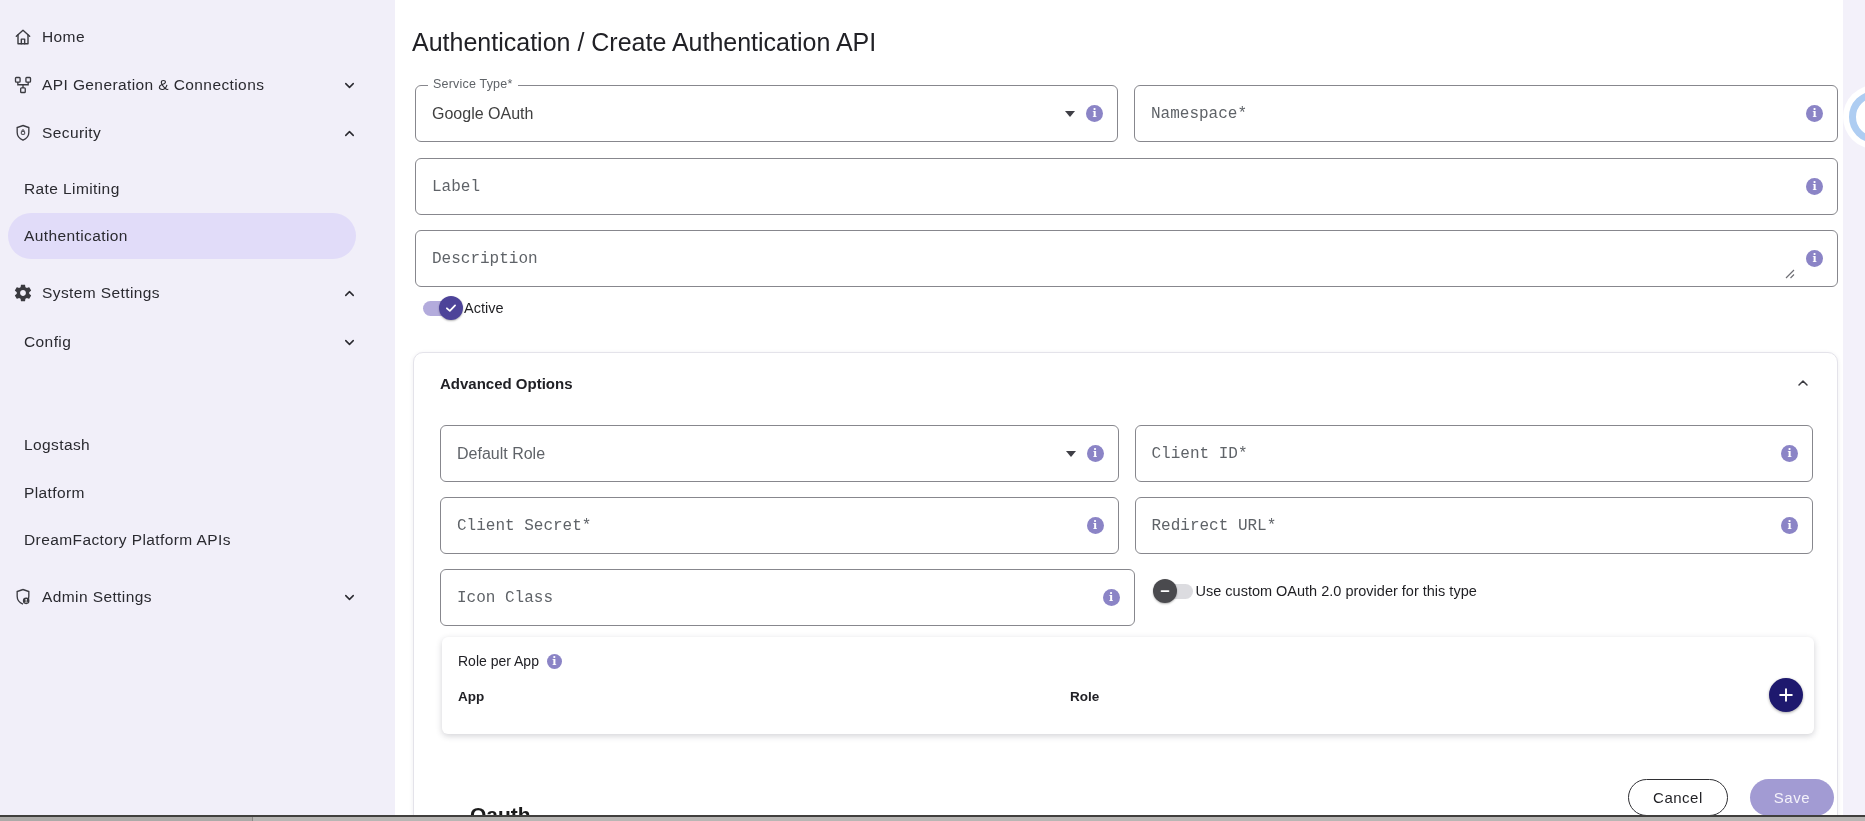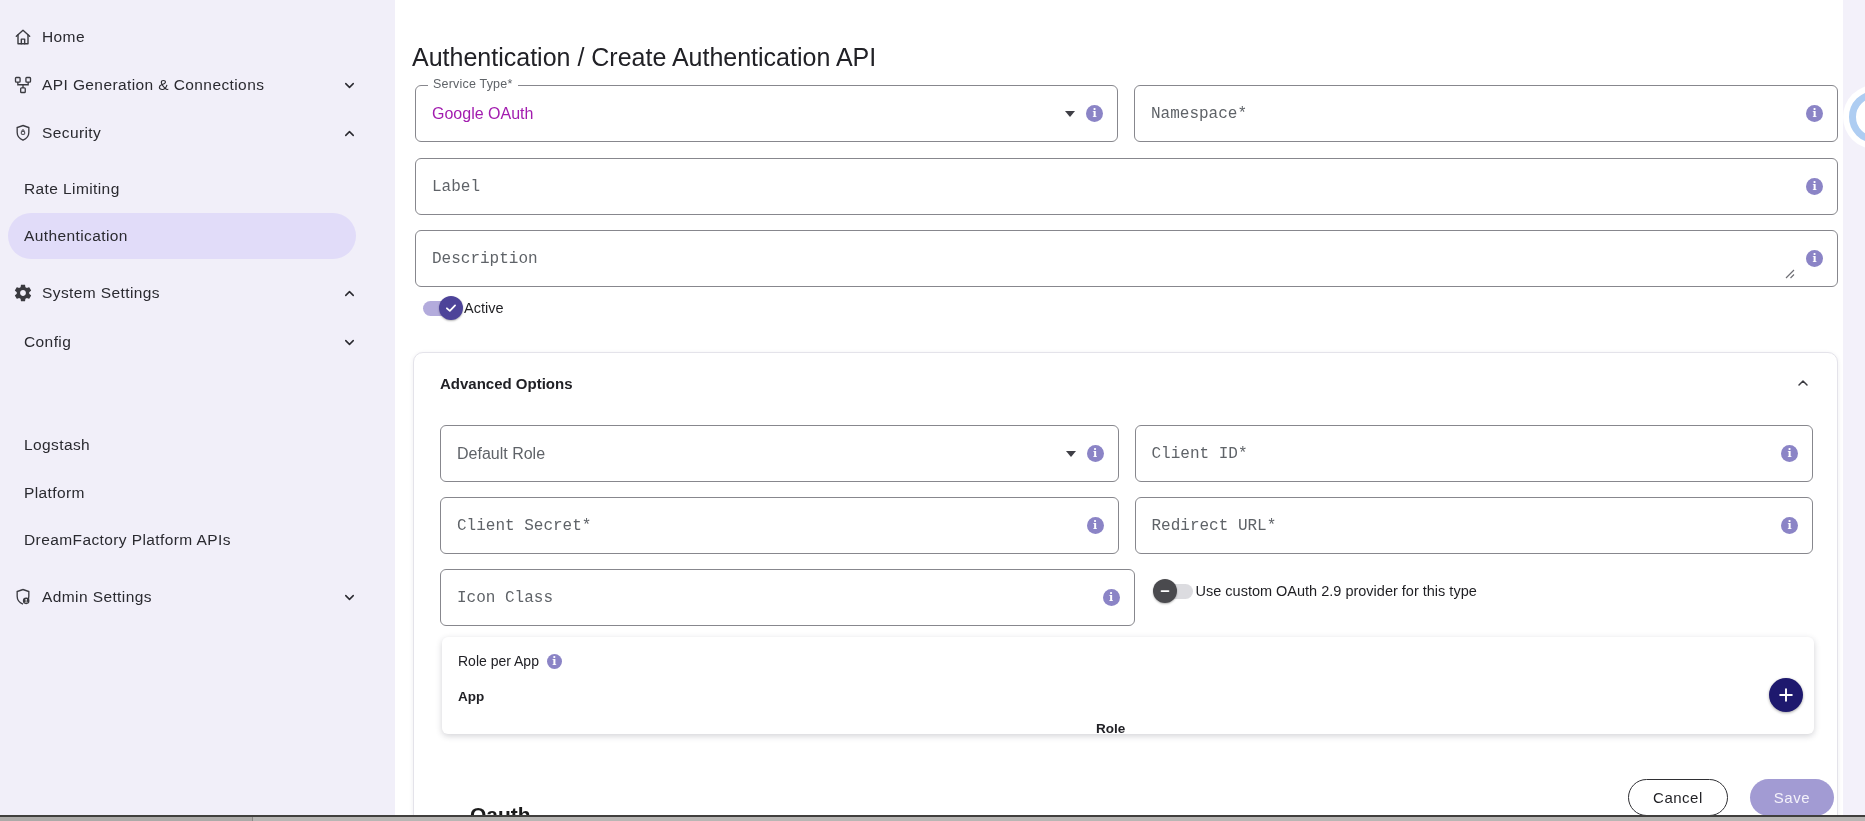--- a/index.html
+++ b/index.html
@@ -15,31 +15,31 @@
   .side-item.parent { padding-left:4px; }
   .side-item.parent .label { margin-left:8px; }
   .side-item.child { padding-left:16px; }
   .side-item.selected { background:#E1DCF9; }
   .side-icon { width:22px; height:22px; display:flex; align-items:center; justify-content:center; flex:0 0 22px; }
   .side-chevron { position:absolute; left:334px; top:16px; width:15px; height:15px; }
 
   
   .main { position:absolute; left:395px; top:0; width:1470px; height:815px; background:#fff; }
   .right-strip { position:absolute; left:1843px; top:0; width:22px; height:815px; background:#F3F1FA; }
-  .page-title { position:absolute; left:412px; top:43px; font-size:25px; font-weight:500; color:#212126; }
+  .page-title { position:absolute; left:412px; top:28px; font-size:25px; font-weight:500; color:#212126; }
 
   
   .field { position:relative; background:#fff; border:1px solid #87878D; border-radius:6px;
            height:57px; display:flex; align-items:center; padding:0 14px 0 16px; }
   .field input { border:none; outline:none; flex:1; font-size:16px; color:#1F1F23; background:transparent;
                  font-family:Liberation Mono, monospace; }
   .field input::placeholder { color:#5F6368; opacity:1; }
   .float-label { position:absolute; top:-9px; left:12px; background:#fff; padding:0 5px;
                  font-size:12.5px; color:#5F6368; letter-spacing:.2px; }
-  .field .value { flex:1; font-size:16px; color:#a21caf; }
+  .field .value { flex:1; font-size:16px; color:#404040; }
   .field .ph { flex:1; font-size:16px; color:#5F6368; }
   .icons { display:flex; align-items:center; gap:11px; }
   .caret { width:0; height:0; border-left:5.5px solid transparent; border-right:5.5px solid transparent;
            border-top:6.5px solid #3F3F46; }
   .info { width:17px; height:17px; border-radius:50%; background:#8B84C6; display:flex;
           align-items:center; justify-content:center; flex:0 0 17px; }
   .info::after { content:"i"; color:#fff; font-family:"DejaVu Serif",serif; font-weight:bold;
                  font-size:11px; line-height:1; }
   .row1 { position:absolute; left:415px; top:85px; width:1423px; display:flex; gap:16px; }
   .row1 .f1 { width:703px; } .row1 .f2 { flex:1; }
@@ -65,21 +65,21 @@
   .rowA { top:72px; } .rowB { top:144px; } .rowC { top:216px; }
   .rowC .toggle-row { margin-top:14px; margin-left:4px; }
 
   
   .role-card { position:absolute; left:28px; top:284px; width:1372px; height:97px; background:#fff;
                border-radius:6px; box-shadow:0 2px 6px rgba(50,50,70,.22); }
   .role-title-row { position:absolute; left:16px; top:16px; display:flex; align-items:center; gap:8px; }
   .role-title { font-size:14px; font-weight:500; color:#212126; }
   .role-card .info { width:15px; height:15px; flex:0 0 15px; }
   .col-head { position:absolute; top:52px; font-size:13.5px; font-weight:600; color:#212126; }
-  .col-app { left:16px; } .col-role { left:654px;margin-top:32px; }
+  .col-app { left:16px; } .col-role { left:628px; }
   .add-btn { position:absolute; right:11px; top:41px; width:34px; height:34px; border-radius:50%;
              background:#1E196E; border:none; display:flex; align-items:center; justify-content:center;
              cursor:pointer; box-shadow:0 1px 3px rgba(0,0,0,.35); }
 
   
   .footer { position:absolute; right:31px; top:779px; display:flex; gap:22px; }
   .btn { height:37px; border-radius:19px; font-size:15px; letter-spacing:.5px; padding:4px 24px;
          display:flex; align-items:center; justify-content:center; cursor:pointer;
          font-family:"Liberation Sans","DejaVu Sans",sans-serif; }
   .btn-cancel { background:#fff; border:1.5px solid #2F2F33; color:#1F1F23; }
@@ -311,21 +311,21 @@
       </div>
       <div class="c">
         <div class="toggle-row">
           <span class="toggle off">
             <span class="thumb">
               <svg width="14" height="14" viewBox="0 0 24 24" fill="none" stroke="#fff" stroke-width="3" stroke-linecap="round">
                   <path d="M6 12 H18"></path>
                 </svg>
             </span>
           </span>
-          <span class="tlabel">Use custom OAuth 2.9 provider for this type</span>
+          <span class="tlabel">Use custom OAuth 2.0 provider for this type</span>
         </div>
       </div>
     </div>
 
     <div class="role-card">
       <div class="role-title-row">
         <span class="role-title">Role per App</span>
         <span class="info"></span>
       </div>
       <span class="col-head col-app">App</span>

